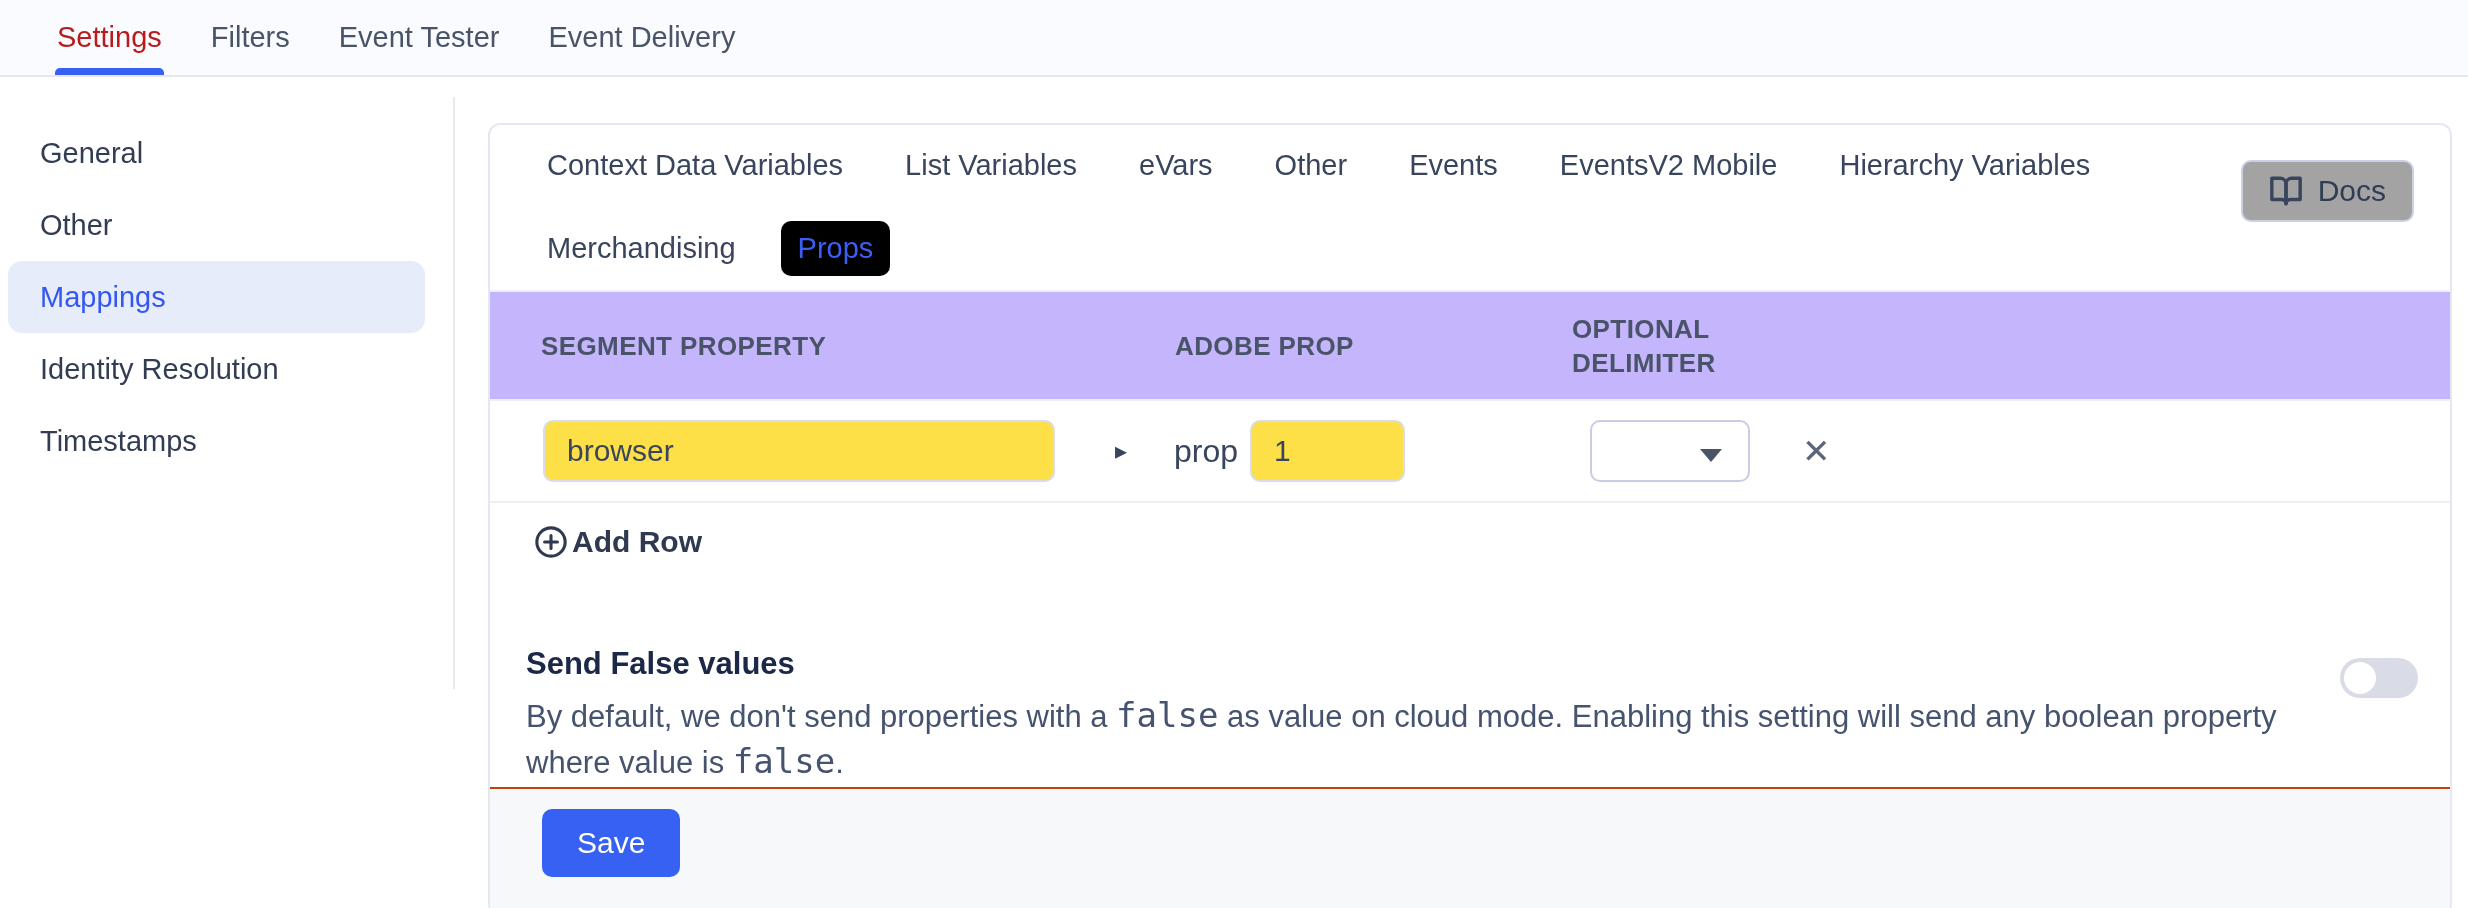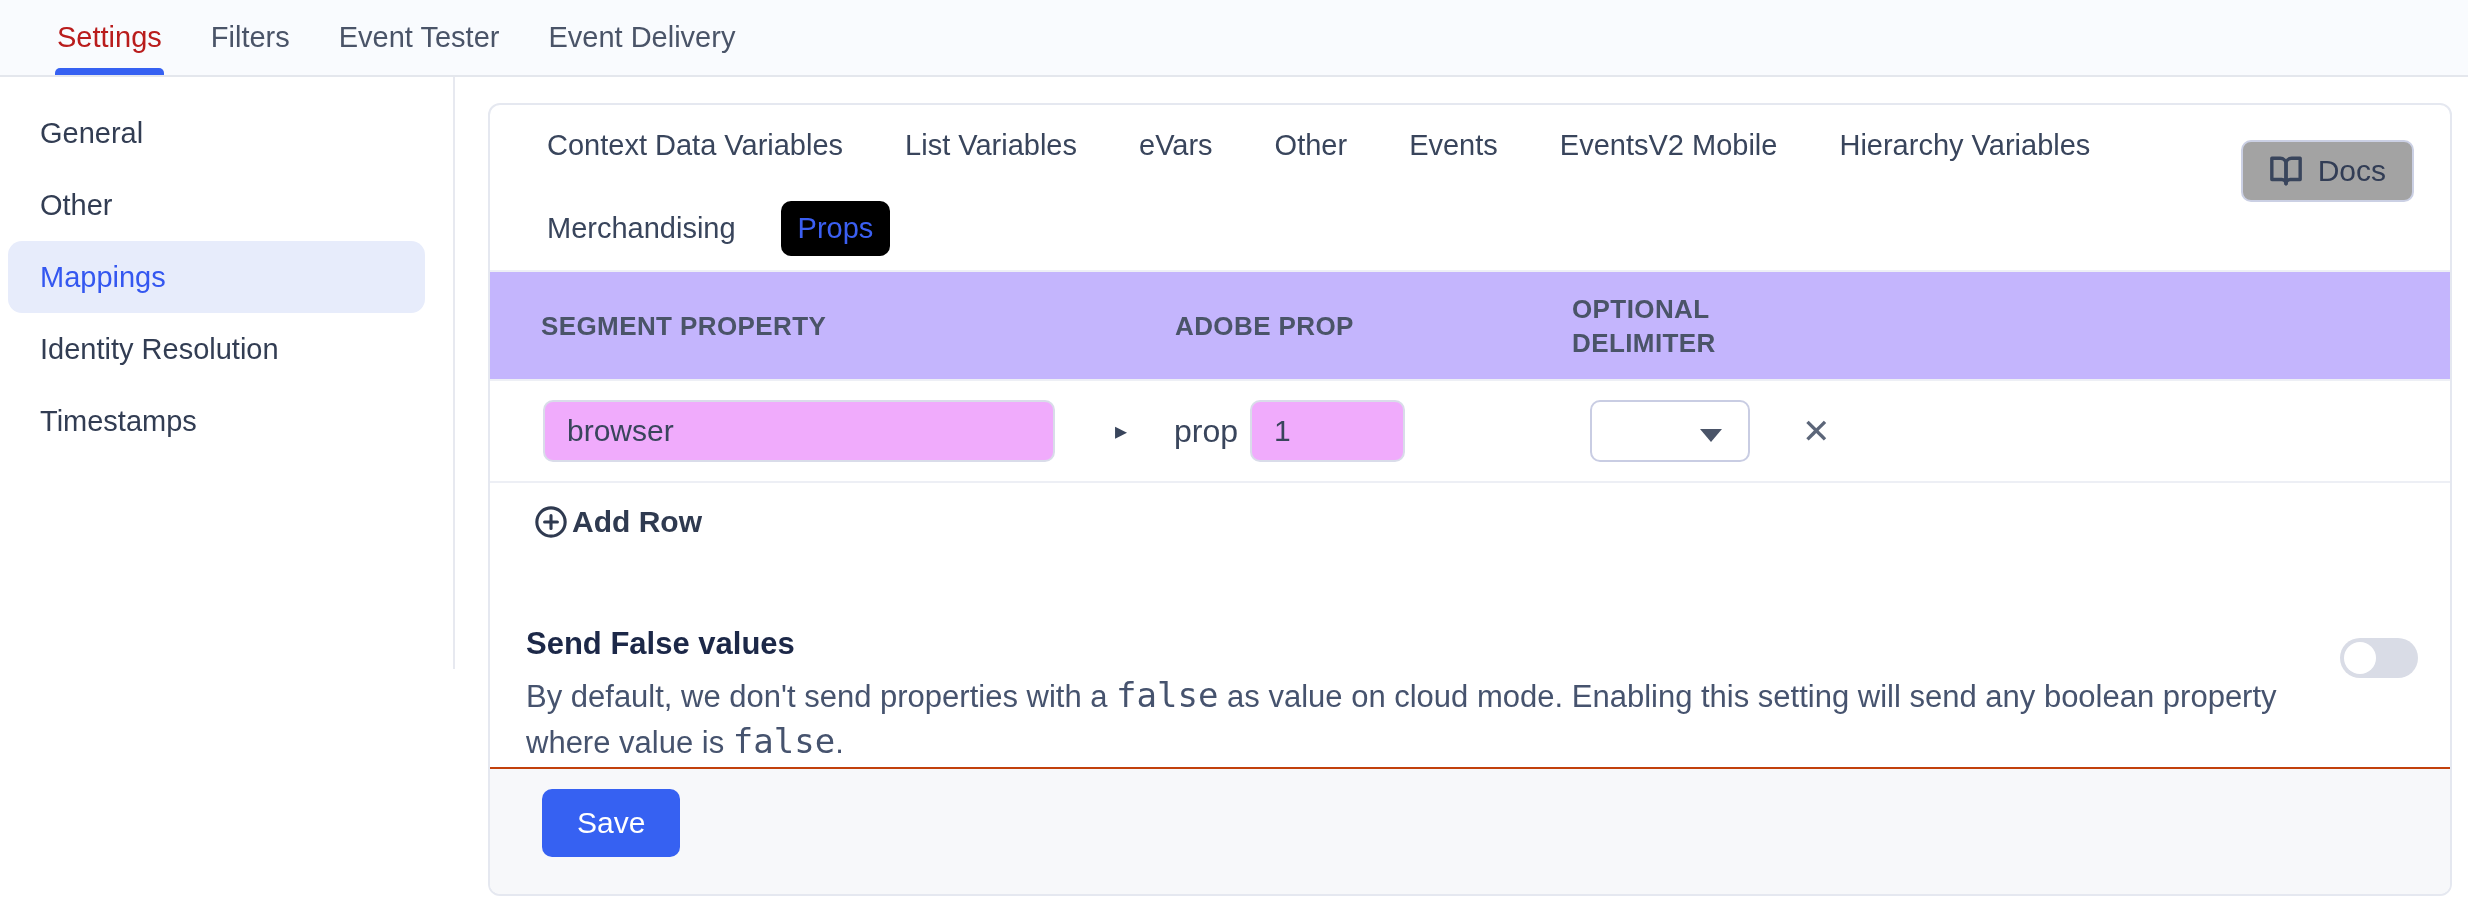--- a/index.html
+++ b/index.html
@@ -9,21 +9,21 @@
   
   .topnav { height:77px; background:#f9fbfe; border-bottom:2px solid #e4e7ed;
     display:flex; align-items:stretch; padding-left:57px; gap:49px; }
   .nav-tab { position:relative; display:flex; align-items:center; font-size:29px;
     color:#4a5468; cursor:pointer; }
   .nav-tab.active { color:#b91c1c; font-weight:500; }
   .nav-tab.active::after { content:""; position:absolute; left:-2px; right:-2px; bottom:0;
     height:7px; background:#3661f2; border-radius:5px 5px 0 0; }
 
   
-  .content { display:flex; height:592px; }
+  .content { display:flex; height:592px;margin-top:20px; }
   .sidebar { width:455px; border-right:2px solid #e7e9f0; padding-top:20px; flex-shrink:0; }
   .side-item { height:72px; margin:0 28px 0 8px; display:flex; align-items:center;
     padding-left:32px; font-size:29px; color:#323d53; border-radius:14px; cursor:pointer; }
   .side-item.active { background:#e7ecfb; color:#3457f0; }
 
   .main { flex:1; position:relative; }
   .card { margin:26px 14px 0 33px; width:1964px; height:793px; background:#fff;
     border:2px solid #e5e8f0; border-radius:12px; display:flex; flex-direction:column;
     overflow:hidden; }
 
@@ -42,21 +42,21 @@
   .thead { height:111px; background:#c4b5fd; border-top:2px solid #edeff5;
     border-bottom:2px solid #edeff5; display:flex; align-items:center; }
   .th { font-size:26px; font-weight:700; letter-spacing:0.4px; color:#4a5468;
     text-transform:uppercase; line-height:34px; }
   .th1 { margin-left:51px; width:634px; }
   .th2 { width:397px; }
   .th3 { width:170px; }
 
   .trow { height:102px; border-bottom:2px solid #edeff5; display:flex; align-items:center; }
   .txt-input { height:62px; border:2px solid #d9dce9; border-radius:10px; font-size:30px;
-    color:#39455c; padding:0 22px; outline:none; background:#f0abfc;
+    color:#39455c; padding:0 22px; outline:none; background:#fde047;
     font-family:"Liberation Sans","DejaVu Sans",sans-serif; }
   .seg-input { margin-left:53px; width:512px; }
   .map-arrow { margin-left:60px; width:15px; font-size:24px; color:#39455c; }
   .prop-label { margin-left:44px; font-size:32px; color:#39455c; }
   .num-input { margin-left:12px; width:155px; }
   .delim-select { margin-left:185px; width:160px; height:62px; border:2px solid #c9cde3;
     border-radius:10px; position:relative; cursor:pointer; background:#fff; }
   .caret-down { position:absolute; right:26px; top:27px; width:0; height:0;
     border-left:11px solid transparent; border-right:11px solid transparent;
     border-top:13px solid #4a5468; }

